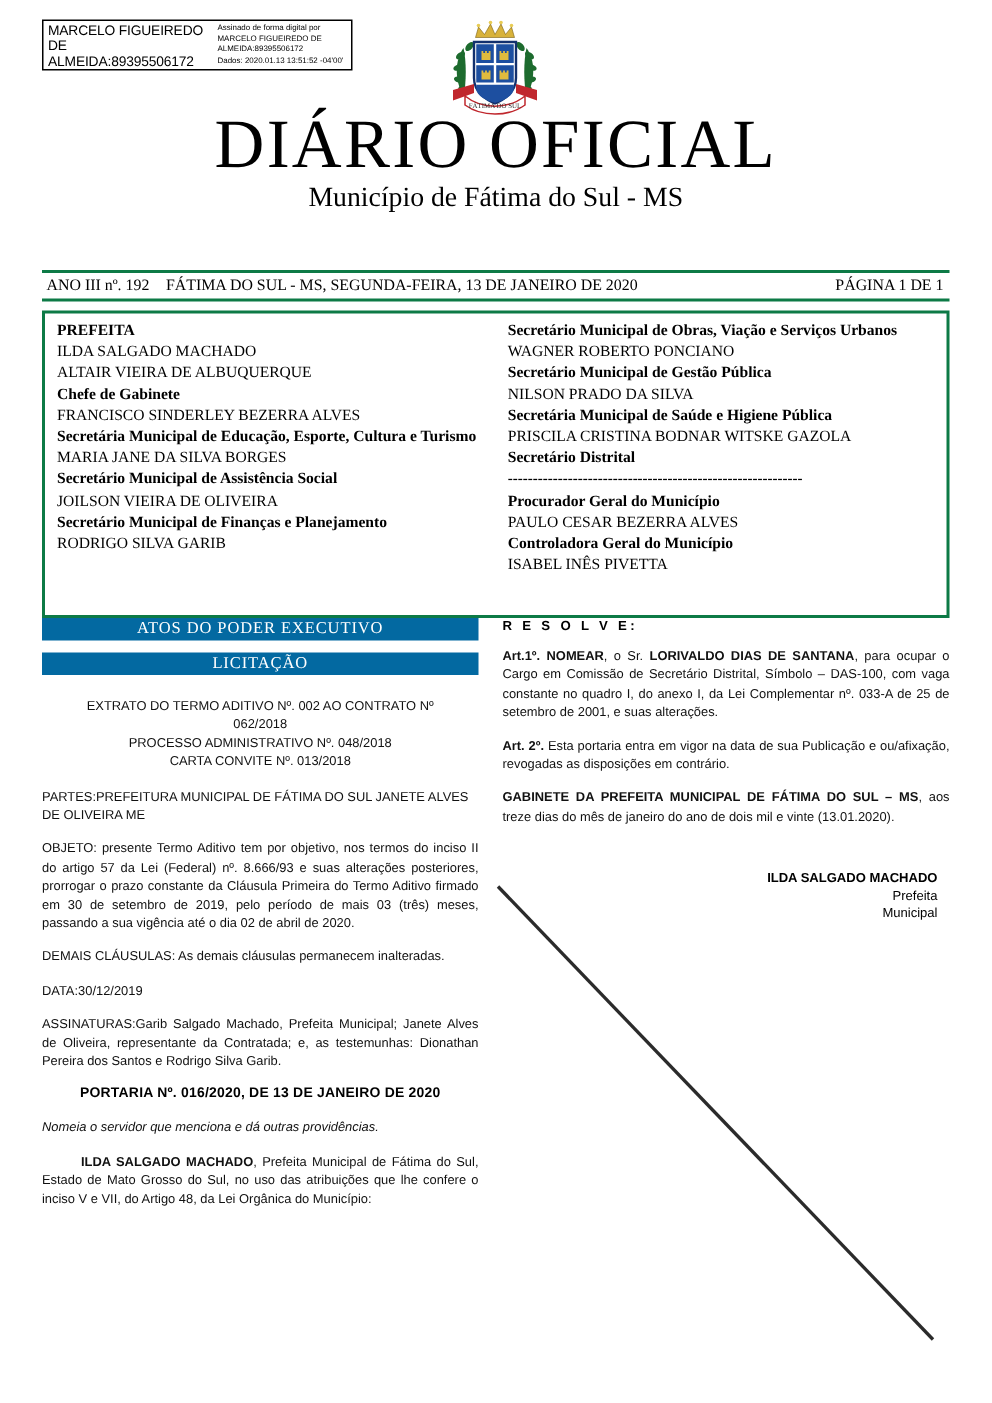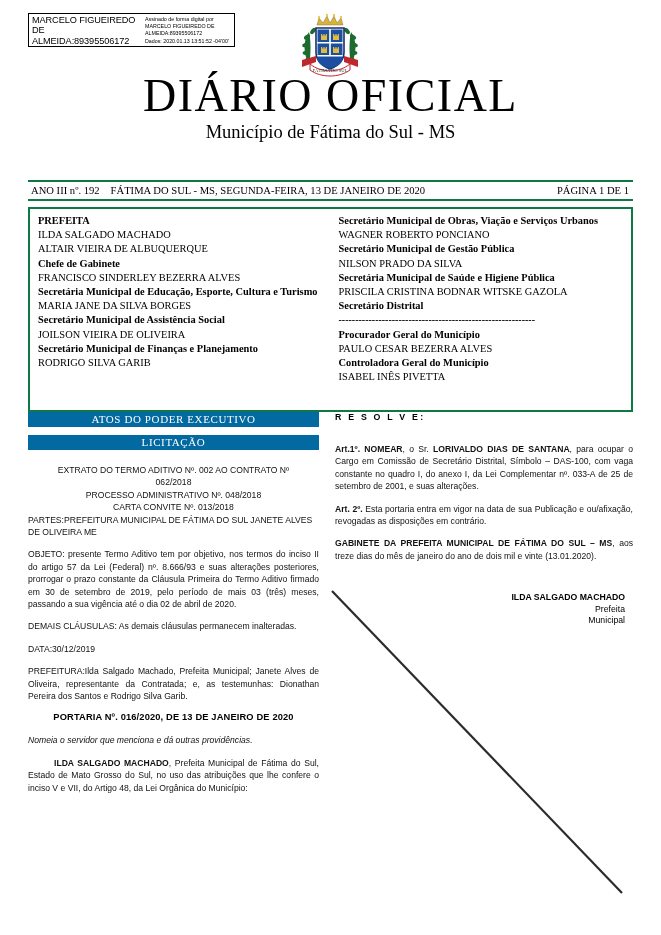--- a/index.html
+++ b/index.html
@@ -186,21 +186,21 @@
     text-align: center;
     margin: 9px 0 0 0;
     letter-spacing: 0.15px;
   }
 
   .resolve {
     font-family: "Liberation Sans", sans-serif;
     font-size: 8.8px;
     font-weight: bold;
     letter-spacing: 2.2px;
-    margin: 0 0 21px 0;
+    margin: 0 0 9px 0;
   }
 
   .signature {
     margin-top: 30px;
     text-align: right;
     font-family: "Liberation Sans", sans-serif;
     font-size: 8.7px;
     line-height: 11.6px;
     padding-right: 8px;
   }
@@ -327,27 +327,27 @@
   <div class="col-left">
 
     <div class="bar bar-full">ATOS DO PODER EXECUTIVO</div>
     <div style="height:8px"></div>
     <div class="bar bar-full">LICITAÇÃO</div>
 
     <div class="sans" style="margin-top:14px;">
       <p class="ctr tight">EXTRATO DO TERMO ADITIVO Nº. 002 AO CONTRATO Nº</p>
       <p class="ctr tight">062/2018</p>
       <p class="ctr tight">PROCESSO ADMINISTRATIVO Nº. 048/2018</p>
-      <p class="ctr tight" style="">CARTA CONVITE Nº. 013/2018</p>
+      <p class="ctr tight" style="margin-bottom:11px;">CARTA CONVITE Nº. 013/2018</p>
 
       <p class="blk" style="text-align:left;">PARTES:PREFEITURA MUNICIPAL DE FÁTIMA DO SUL JANETE ALVES DE OLIVEIRA ME</p>
       <p class="blk">OBJETO: presente Termo Aditivo tem por objetivo, nos termos do inciso II do artigo 57 da Lei (Federal) nº. 8.666/93 e suas alterações posteriores, prorrogar o prazo constante da Cláusula Primeira do Termo Aditivo firmado em 30 de setembro de 2019, pelo período de mais 03 (três) meses, passando a sua vigência até o dia 02 de abril de 2020.</p>
       <p class="blk">DEMAIS CLÁUSULAS: As demais cláusulas permanecem inalteradas.</p>
       <p class="blk" style="text-align:left;">DATA:30/12/2019</p>
-      <p class="blk" style="margin-bottom:8px;">PREFEITURA:Ilda Salgado Machado, Prefeita Municipal; Janete Alves de Oliveira, representante da Contratada; e, as testemunhas: Dionathan Pereira dos Santos e Rodrigo Silva Garib.</p>
+      <p class="blk" style="margin-bottom:8px;">ASSINATURAS:Garib Salgado Machado, Prefeita Municipal; Janete Alves de Oliveira, representante da Contratada; e, as testemunhas: Dionathan Pereira dos Santos e Rodrigo Silva Garib.</p>
     </div>
 
 
     <p class="headline">PORTARIA Nº. 016/2020, DE 13 DE JANEIRO DE 2020</p>
 
     <div class="sans" style="margin-top:12px;">
       <p class="blk ital" style="text-align:left;margin-bottom:11px;">Nomeia o servidor que menciona e dá outras providências.</p>
       <p class="blk"><span class="indent"></span><span class="bold">ILDA SALGADO MACHADO</span><span>, Prefeita Municipal de Fátima do Sul, Estado de Mato Grosso do Sul, no uso das atribuições que lhe confere o inciso V e VII, do Artigo 48, da Lei Orgânica do Município:</span></p>
     </div>
   </div>

